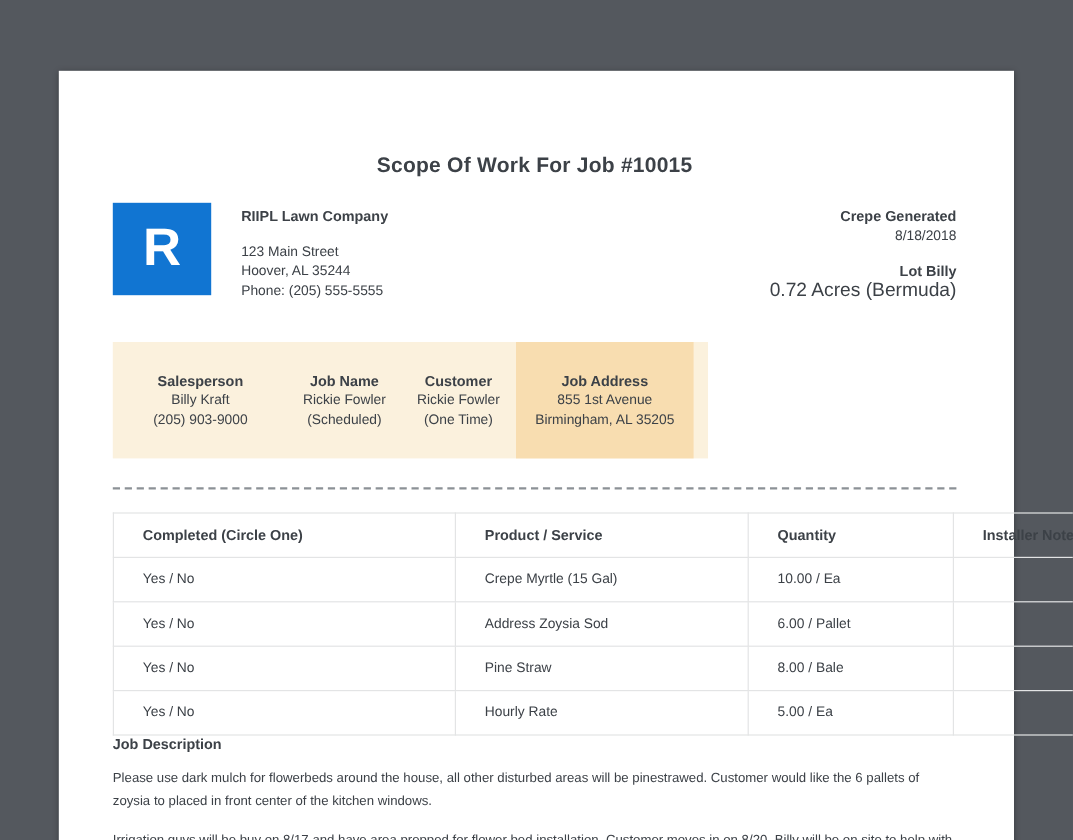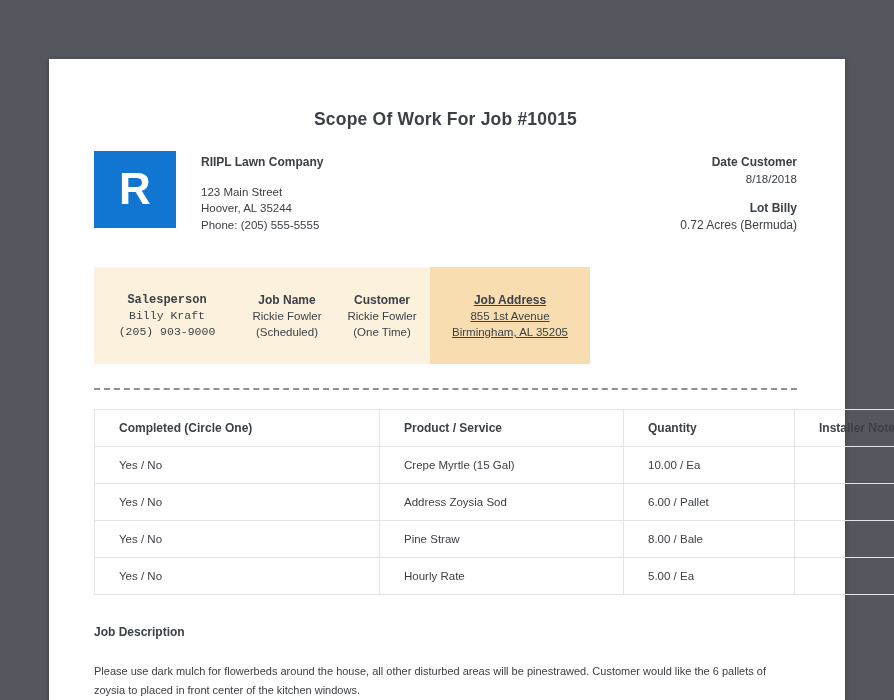--- a/index.html
+++ b/index.html
@@ -25,21 +25,21 @@
     width: 796px;
     height: 760px;
     background: #ffffff;
     box-shadow: 0 1px 5px rgba(0,0,0,0.35);
     box-sizing: border-box;
     padding: 0 48px 0 45px;
     color: #3c4147;
   }
   .doc-title {
     text-align: center;
-    padding-top: 50px;
+    padding-top: 68px;
     font-size: 17.5px;
     font-weight: 600;
     letter-spacing: 0.2px;
     color: #3c4147;
   }
   .header-row {
     margin-top: 21px;
     display: flex;
     justify-content: space-between;
     align-items: flex-start;
@@ -74,43 +74,43 @@
   }
   .phone-label { }
   .meta-block {
     text-align: right;
     font-size: 11.5px;
     line-height: 16.5px;
     padding-top: 3px;
   }
   .meta-label { font-weight: 700; font-size: 12px; }
   .meta-gap { height: 13px; }
-  .lot-value { font-size: 12px; }
+  .lot-value { font-size: 16px; }
   .job-info-band {
     margin-top: 34px;
     display: flex;
     width: 496px;
     height: 97px;
     background: #fbf1dd;
   }
   .job-col {
     display: flex;
     flex-direction: column;
     justify-content: center;
     text-align: center;
     font-size: 11.5px;
     line-height: 16px;
     box-sizing: border-box;
     padding: 0 4px;
   }
   .job-col .job-label { font-weight: 700; font-size: 12px; }
-  .col-salesperson { width: 146px; font-family: Liberation Mono, monospace; }
+  .col-salesperson { width: 146px; }
   .col-jobname     { width: 94px; }
   .col-customer    { width: 96px; }
-  .col-jobaddress  { width: 160px; background: #f8ddb0; text-decoration: underline; }
+  .col-jobaddress  { width: 148px; background: #f8ddb0; }
   .dashed-divider {
     margin-top: 24px;
     height: 0;
     border-top: 2px dashed #8c9196;
   }
   table.work-table {
     margin-top: 19px;
     width: 100%;
     border-collapse: collapse;
     table-layout: fixed;
@@ -126,26 +126,25 @@
   }
   table.work-table th {
     font-weight: 700;
     font-size: 12px;
   }
   .col-w1 { width: 236px; }
   .col-w2 { width: 195px; }
   .col-w3 { width: 122px; }
   .col-w4 { width: 150px; }
   .desc-heading {
-    margin-top: 30px;
     font-weight: 700;
     font-size: 12px;
   }
   .desc-paragraph {
-    margin-top: 23px;
+    margin-top: 13px;
     font-size: 11px;
     line-height: 19px;
     color: #3c4147;
   }
 </style>
 </head>
 <body>
 
 <div class="viewport">
   <div class="page">
@@ -161,21 +160,21 @@
           <div class="company-name">RIIPL Lawn Company</div>
           <div>123 Main Street</div>
           <div>Hoover, AL 35244</div>
           <div>
             <span class="phone-label">Phone:</span>
             <span>(205) 555-5555</span>
           </div>
         </div>
       </div>
       <div class="meta-block">
-        <div class="meta-label">Date Customer</div>
+        <div class="meta-label">Crepe Generated</div>
         <div>8/18/2018</div>
         <div class="meta-gap"></div>
         <div class="meta-label">Lot Billy</div>
         <div class="lot-value">0.72 Acres (Bermuda)</div>
       </div>
     </div>
 
     <div class="job-info-band">
       <div class="job-col col-salesperson">
         <div class="job-label">Salesperson</div>

